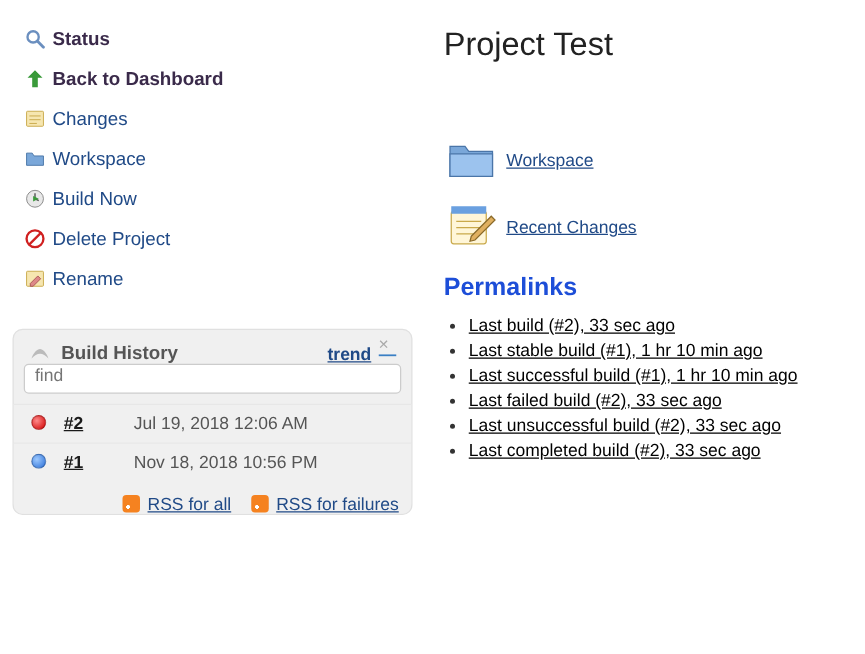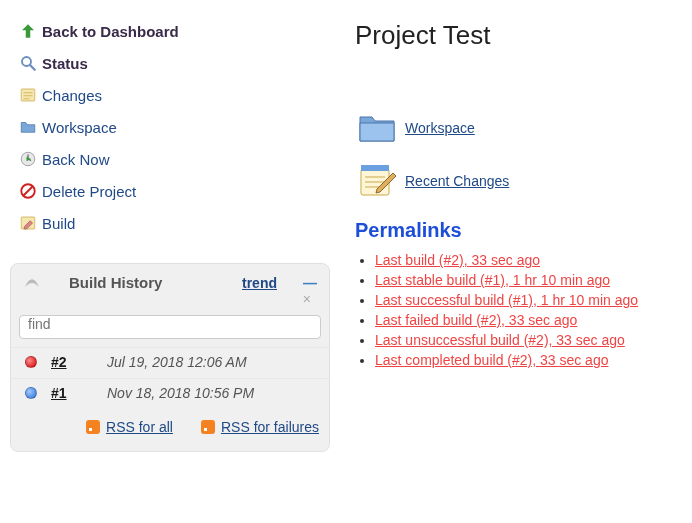--- a/index.html
+++ b/index.html
@@ -25,33 +25,32 @@
   .nav-item .label { color: #204a87; font-size: 15px; }
   .nav-item.active .label { font-weight: bold; color: #3a2a4a; }
   .nav-item.back .label { color: #3a2a4a; font-weight: bold; }
   h1.page-title { font-size: 26px; font-weight: 400; margin: 0 0 60px 0; color: #222; }
   .main-link-row { display: flex; align-items: center; margin: 8px 0 18px 0; }
   .main-link-row .icon-big { width: 44px; display:flex; justify-content:center; }
   .main-link-row a { color: #204a87; text-decoration: underline; font-size: 14px; margin-left: 6px;}
   h2.section-title { font-size: 20px; font-weight: 700; margin: 20px 0 10px 0; color: #1d4ed8;}
   ul.permalinks { margin: 4px 0 0 20px; padding: 0; }
   ul.permalinks li { margin: 4px 0; color: #333; font-size: 14px;}
-  ul.permalinks li a { color: #ef4444; text-decoration: underline; }
+  ul.permalinks li a { color: #000000; text-decoration: underline; }
   .history-box {
     margin-top: 24px;
     background: #f0f0f0;
     border: 1px solid #e0e0e0;
     border-radius: 8px;
     padding: 0;
   }
   .history-header {
     display: flex;
     align-items: center;
-    padding: 10px 12px 24px 12px;
-    gap: 20px;
+    padding: 10px 12px 0 12px;
   }
   .history-header .title { font-weight: bold; color: #555; font-size: 15px; margin-left: 8px;}
   .history-header .spacer { flex: 1; }
   .history-header .trend { color: #204a87; text-decoration: underline; font-weight: bold; font-size: 14px;}
   .history-header .collapse { color: #4a6; margin-left:6px; font-weight:bold;}
   .find-wrap { padding: 0 8px 8px 8px; }
   .find-box {
     width: 100%;
     background: #fff;
     border: 1px solid #ccc;
@@ -74,60 +73,60 @@
     align-items: center;
     padding: 6px 12px 8px 14px;
     background: #f0f0f0;
     border-top: 1px solid #e7e7e7;
   }
   .build-row:first-of-type { border-top: none; }
   .ball { width:12px; height:12px; border-radius:50%; margin-right:14px; border:1px solid rgba(0,0,0,.2);}
   .ball.red { background: radial-gradient(circle at 35% 35%, #ff8a8a, #d00000);}
   .ball.blue { background: radial-gradient(circle at 35% 35%, #9dc9ff, #2b6fd6);}
   .build-row .num { width: 56px; font-weight: bold; text-decoration: underline; color: #1a1a1a;}
-  .build-row .ts { color: #555; font-size: 14px; font-style: italic;}
+  .build-row .ts { color: #555; font-size: 14px;}
   .history-footer {
     display:flex; justify-content:flex-end; align-items:center;
-    padding: 10px 10px 16px 10px; gap: 28px;
+    padding: 10px 10px 0 10px; gap: 16px;
     background: #f0f0f0;
     border-bottom-left-radius:8px; border-bottom-right-radius:8px;
   }
   .rss-link { display:flex; align-items:center; gap:6px; color:#204a87; text-decoration:underline; font-size:14px;}
   .rss-icon { width:14px; height:14px; background:#f58220; border-radius:3px; position:relative;}
   .rss-icon::after{
     content:""; position:absolute; inset:2px;
     background:
       radial-gradient(circle at 25% 75%, #fff 1.5px, transparent 1.6px),
       conic-gradient(from 0deg, transparent, transparent);
   }
   svg { display:block; }
 </style>
 </head>
 <body>
 
 <div class="layout">
   <div class="sidebar">
 
-    <div class="nav-item back">
-      <span class="icon-slot">
-        <svg width="18" height="18" viewBox="0 0 24 24">
-            <path fill="#3a9a3a" d="M12 3l8 8h-5v10h-6V11H4z"></path>
-          </svg>
-      </span>
-      <span class="label">Back to Dashboard</span>
-    </div>
-
     <div class="nav-item active">
       <span class="icon-slot">
         <svg width="18" height="18" viewBox="0 0 24 24">
             <circle cx="10" cy="10" r="6" fill="none" stroke="#6b8fbf" stroke-width="2.5"></circle>
             <line x1="15" y1="15" x2="21" y2="21" stroke="#6b8fbf" stroke-width="3" stroke-linecap="round"></line>
           </svg>
       </span>
       <span class="label">Status</span>
+    </div>
+
+    <div class="nav-item back">
+      <span class="icon-slot">
+        <svg width="18" height="18" viewBox="0 0 24 24">
+            <path fill="#3a9a3a" d="M12 3l8 8h-5v10h-6V11H4z"></path>
+          </svg>
+      </span>
+      <span class="label">Back to Dashboard</span>
     </div>
 
     <div class="nav-item">
       <span class="icon-slot">
         <svg width="18" height="18" viewBox="0 0 24 24">
             <rect x="3" y="4" width="18" height="16" rx="1" fill="#f6e6b0" stroke="#c9a94a"></rect>
             <line x1="6" y1="9" x2="18" y2="9" stroke="#c9a94a"></line>
             <line x1="6" y1="13" x2="18" y2="13" stroke="#c9a94a"></line>
             <line x1="6" y1="17" x2="14" y2="17" stroke="#c9a94a"></line>
           </svg>
@@ -145,42 +144,42 @@
     </div>
 
     <div class="nav-item">
       <span class="icon-slot">
         <svg width="18" height="18" viewBox="0 0 24 24">
             <circle cx="12" cy="12" r="9" fill="#e8e8e8" stroke="#888"></circle>
             <path d="M12 6v6l4 2" stroke="#555" fill="none" stroke-width="1.5"></path>
             <path d="M10 9l6 3-6 3z" fill="#3a9a3a"></path>
           </svg>
       </span>
-      <span class="label">Back Now</span>
+      <span class="label">Build Now</span>
     </div>
 
     <div class="nav-item">
       <span class="icon-slot">
         <svg width="18" height="18" viewBox="0 0 24 24">
             <circle cx="12" cy="12" r="9" fill="none" stroke="#d02020" stroke-width="2.5"></circle>
             <line x1="6" y1="18" x2="18" y2="6" stroke="#d02020" stroke-width="2.5"></line>
           </svg>
       </span>
       <span class="label">Delete Project</span>
     </div>
 
 
     <div class="nav-item">
       <span class="icon-slot">
         <svg width="18" height="18" viewBox="0 0 24 24">
             <rect x="3" y="4" width="18" height="16" rx="1" fill="#f6e6b0" stroke="#c9a94a"></rect>
             <path d="M7 17l8-8 3 3-8 8H7z" fill="#d88" stroke="#a55"></path>
           </svg>
       </span>
-      <span class="label">Build</span>
+      <span class="label">Rename</span>
     </div>
 
     <div class="history-box">
       <div class="history-header">
         <span>
           <svg width="18" height="14" viewBox="0 0 24 18">
               <path fill="#bbb" d="M3 14c2-6 6-10 9-10s7 4 9 10c-3-3-6-5-9-5s-6 2-9 5z"></path>
             </svg>
         </span>
         <span class="title">Build History</span>

